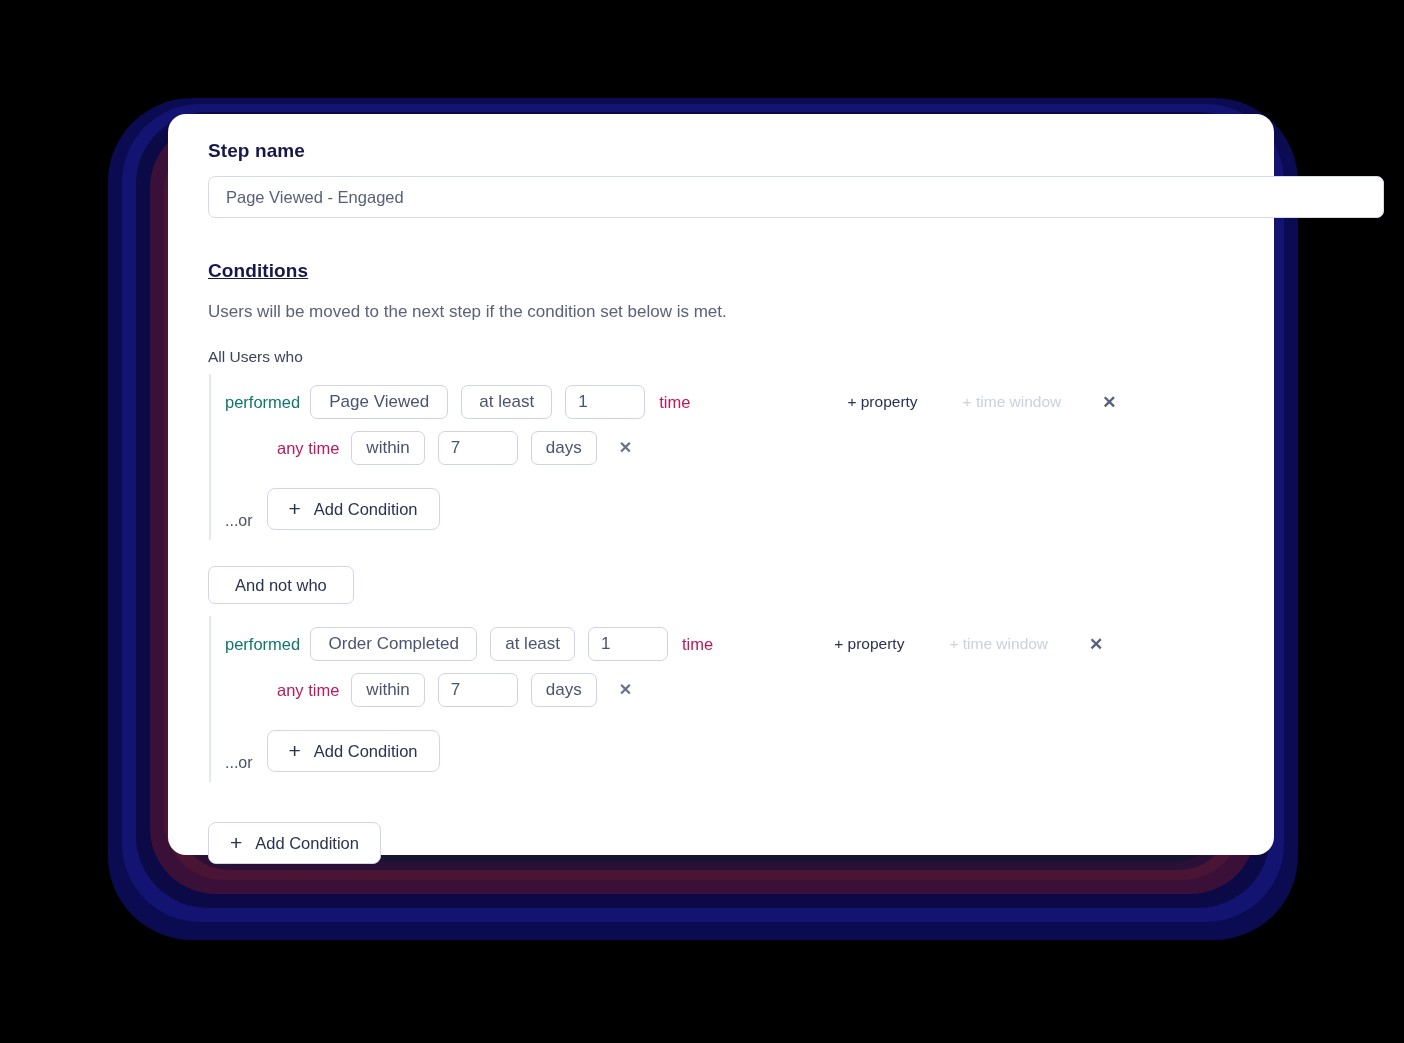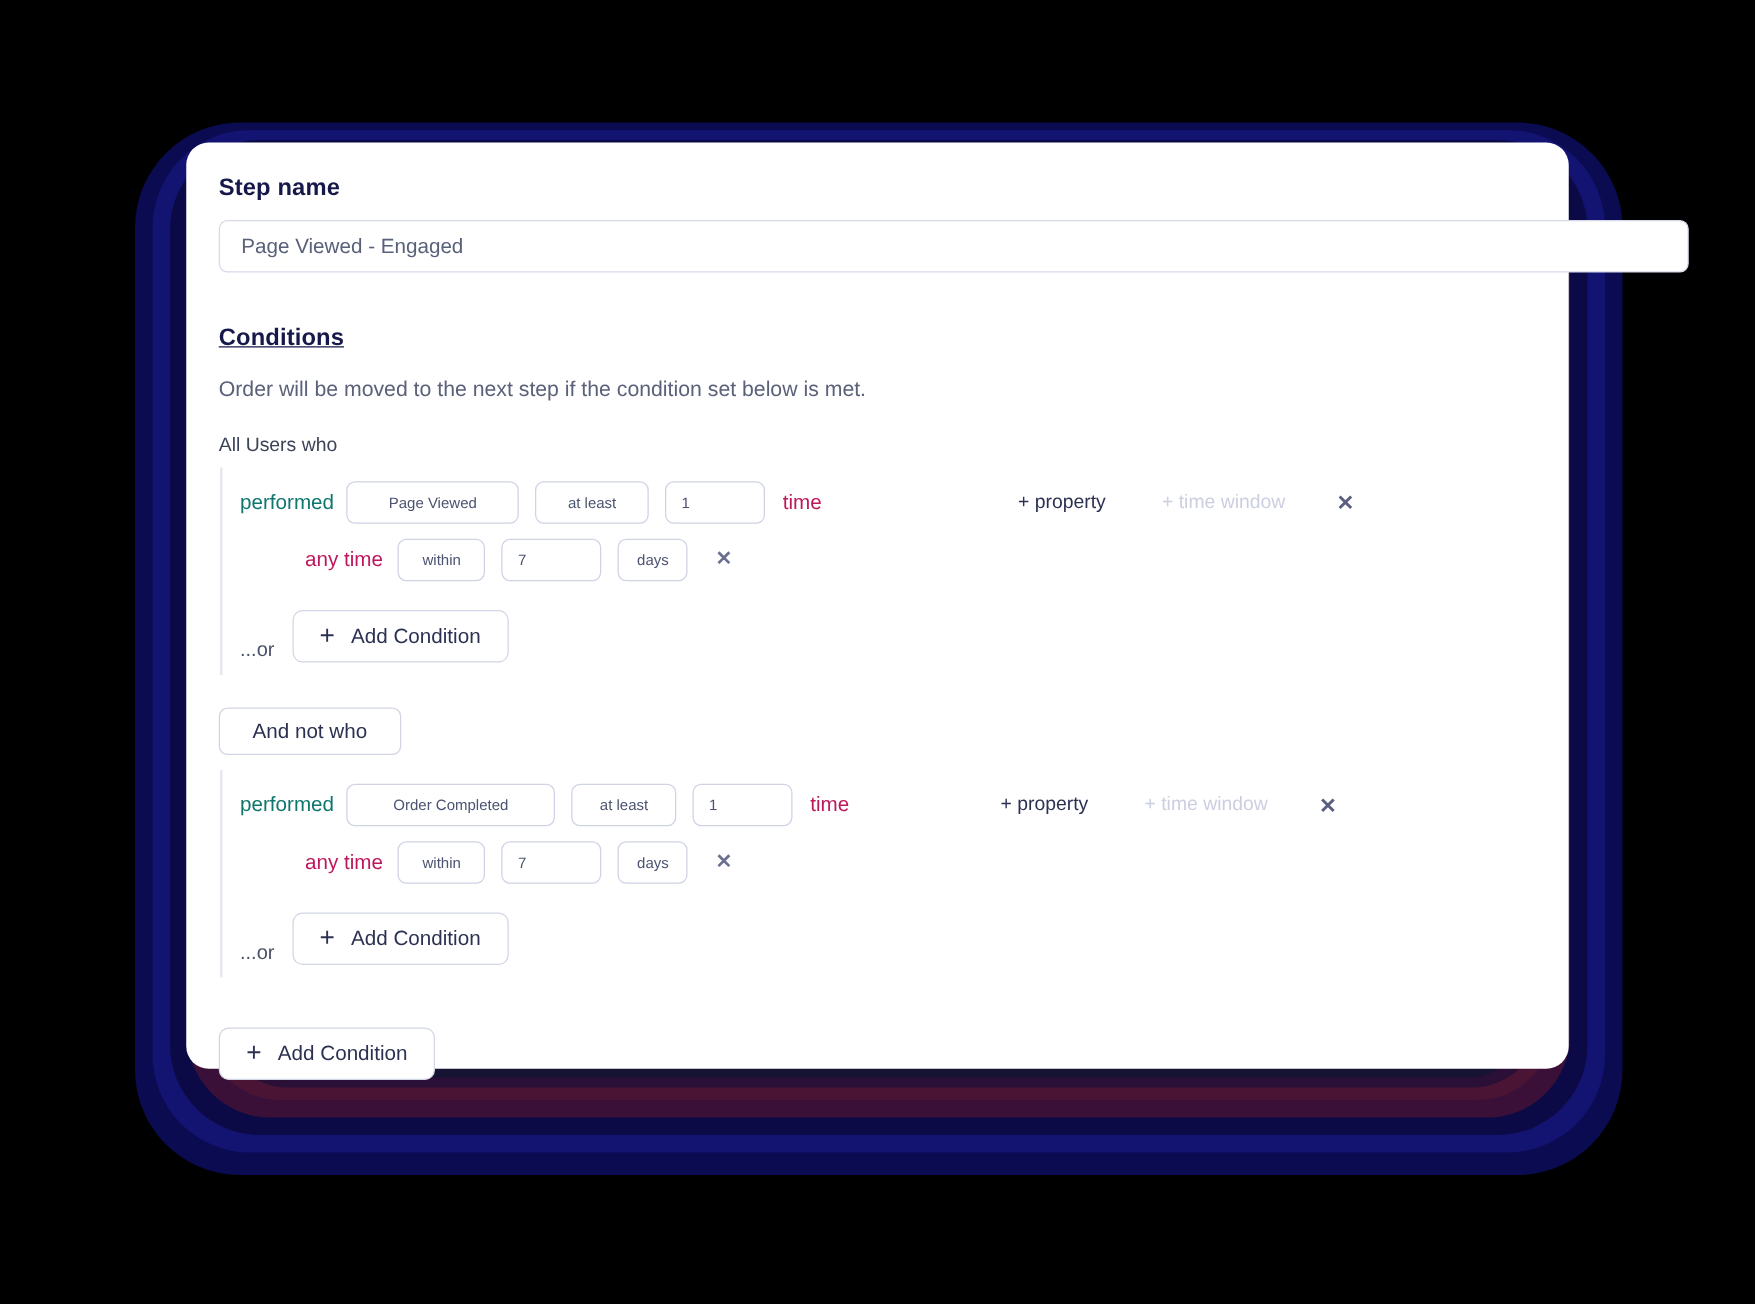--- a/index.html
+++ b/index.html
@@ -31,28 +31,28 @@
   .glow-2 { left: 122px;  top: 104px; width: 1162px; height: 818px;  background: #131371; border-radius: 78px; }
   .glow-3 { left: 136px;  top: 112px; width: 1134px; height: 796px;  background: #0c0a46; border-radius: 72px; }
   .glow-4 { left: 150px;  top: 122px; width: 1106px; height: 772px;  background: #3a1038; border-radius: 66px; }
   .glow-5 { left: 164px;  top: 132px; width: 1078px; height: 748px;  background: #4a1535; border-radius: 60px; }
   .glow-6 { left: 176px;  top: 140px; width: 1056px; height: 730px;  background: #2a1036; border-radius: 54px; }
   .glow-7 { left: 186px;  top: 146px; width: 1036px; height: 716px;  background: #161432; border-radius: 48px; }
 
   
   .card {
     position: absolute;
-    left: 149px;
+    left: 168px;
     top: 114px;
     width: 1106px;
     height: 741px;
     background: #ffffff;
     border-radius: 18px;
     box-sizing: border-box;
-    padding: 26px 26px 0 26px;
+    padding: 26px 26px 0 40px;
   }
 
   .section-title {
     font-size: 19px;
     font-weight: bold;
     color: #16184a;
     letter-spacing: 0.1px;
     margin: 0 0 14px 0;
   }
 
@@ -110,21 +110,21 @@
   .lbl.performed { font-weight: normal; color: #0f766e; }
 
   .pill {
     box-sizing: border-box;
     height: 34px;
     border: 1px solid #cfd3e4;
     border-radius: 7px;
     background: #ffffff;
     color: #4c5370;
     font-family: "Liberation Sans", sans-serif;
-    font-size: 12px;
+    font-size: 17px;
     display: inline-flex;
     align-items: center;
     justify-content: center;
     padding: 0 14px;
     white-space: nowrap;
   }
   .pill.num {
     justify-content: flex-start;
     padding: 0 12px;
   }
@@ -218,21 +218,21 @@
   <div class="glow glow-6"></div>
   <div class="glow glow-7"></div>
 
   <div class="card">
 
     <div class="section-title">Step name</div>
     <input class="step-input" type="text" value="Page Viewed - Engaged" style="">
 
     <div class="conditions-head">
       <div class="section-title">Conditions</div>
-      <p class="desc">Order will be moved to the next step if the condition set below is met.</p>
+      <p class="desc">Users will be moved to the next step if the condition set below is met.</p>
     </div>
 
     <div class="group-label">All Users who</div>
 
     <div class="cond-group">
 
       <div class="cond-row">
         <span class="lbl performed">performed</span>
         <span class="pill" style="margin-left:10px; min-width:138px;">Page Viewed</span>
         <span class="pill" style="margin-left:13px; min-width:91px;">at least</span>

